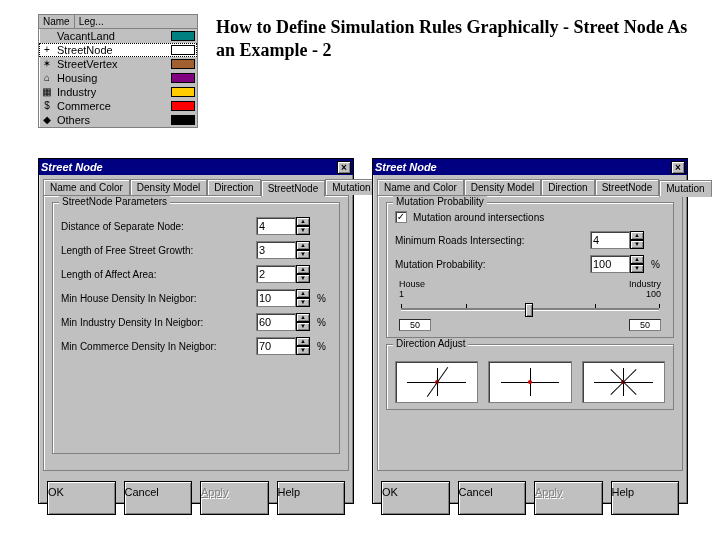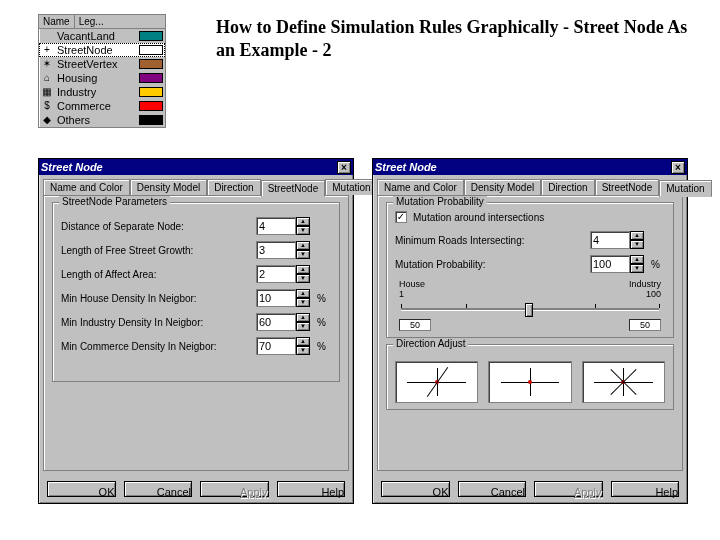--- a/index.html
+++ b/index.html
@@ -23,21 +23,21 @@
     font-size: 18px;
     font-weight: bold;
     line-height: 1.25;
   }
 
   
   .legend {
     position: absolute;
     left: 38px;
     top: 14px;
-    width: 128px;
+    width: 160px;
     background: #c0c0c0;
     border: 1px solid #808080;
     box-shadow: inset 1px 1px 0 #fff;
   }
   .legend-header {
     display: flex;
     border-bottom: 1px solid #808080;
     background: #c0c0c0;
     font-size: 10px;
   }
@@ -201,26 +201,26 @@
   }
 
   .btn-row {
     display: flex;
     gap: 8px;
     justify-content: space-between;
     padding: 6px 8px 8px 8px;
   }
   .btn {
     flex: 1;
-    height: 16px;
+    height: 34px;
     background: #c0c0c0;
     border: 1px solid #000;
     box-shadow: inset 1px 1px 0 #fff, inset -1px -1px 0 #808080;
     font-size: 11px;
-    text-align: right;
+    text-align: left;
     line-height: 20px;
   }
   .btn.disabled { color: #808080; text-shadow: 1px 1px 0 #fff; text-decoration: underline; }
 
   .checkbox-row {
     display: flex;
     align-items: center;
     gap: 6px;
     font-size: 10px;
     margin-bottom: 8px;
@@ -352,21 +352,21 @@
     <div class="close-btn">×</div>
   </div>
   <div class="tabs" id="tabs-left">
       <div class="tab">Name and Color</div>
       <div class="tab">Density Model</div>
       <div class="tab">Direction</div>
       <div class="tab active">StreetNode</div>
       <div class="tab">Mutation</div>
     </div>
   <div class="tab-body">
-    <div class="fieldset" style="height:180px">
+    <div class="fieldset" style="height:252px">
       <span class="legend-text">StreetNode Parameters</span>
       <div id="params-left">
           <div class="param-row">
             <label>Distance of Separate Node:</label>
             <div class="spin">
               <input value="4" style="">
               <div class="arrows">
                 <div>▲</div>
                 <div>▼</div>
               </div>

